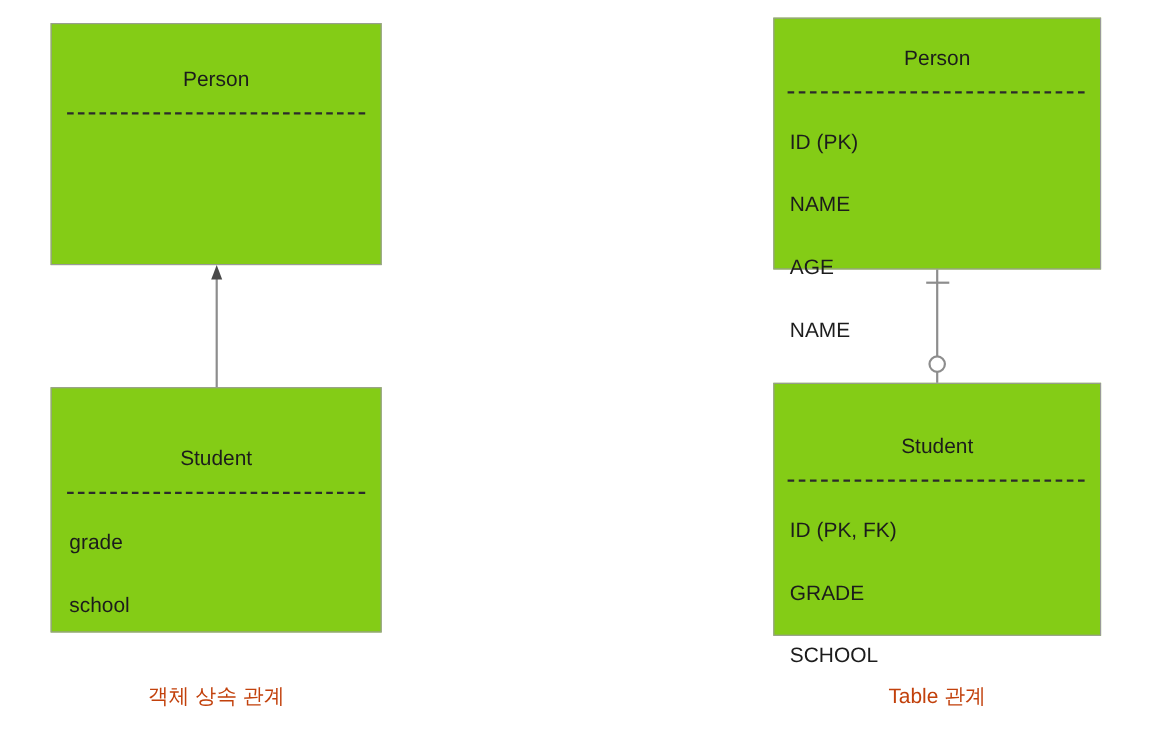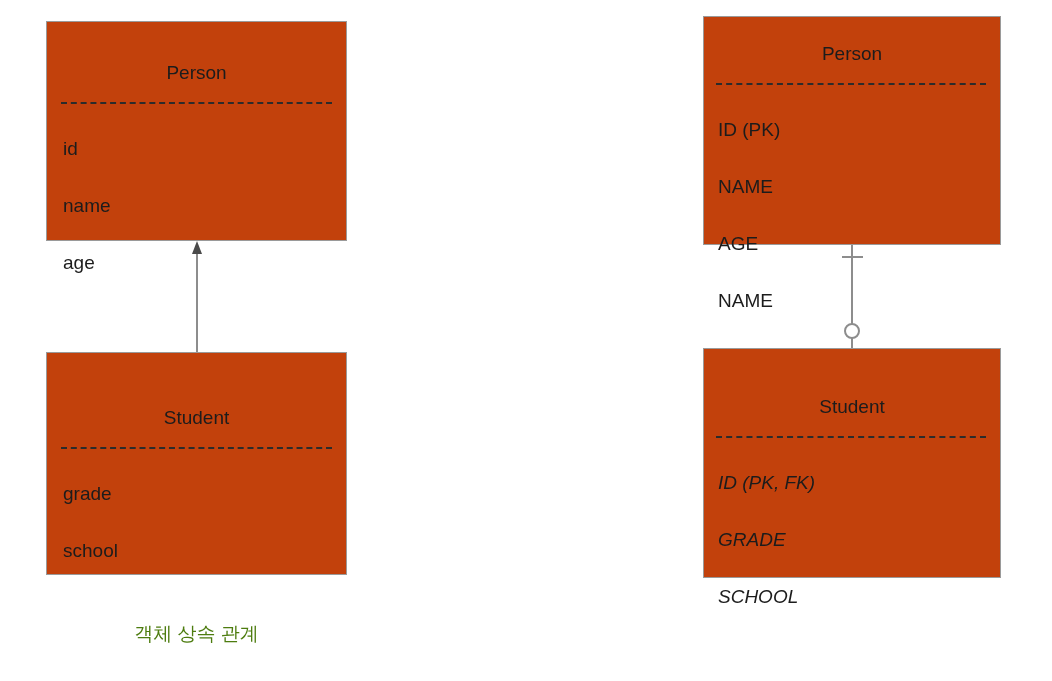--- a/index.html
+++ b/index.html
@@ -19,21 +19,21 @@
   }
 
   .canvas {
     position: absolute;
     inset: 0;
   }
 
   
   .box {
     position: absolute;
-    background: #c2410c;
+    background: #84cc16;
     border: 1px solid #9a9a9a;
     box-sizing: border-box;
   }
 
   .box-title {
     text-align: center;
     font-size: 19px;
     line-height: 22px;
     color: #1c1c1c;
     white-space: nowrap;
@@ -80,21 +80,21 @@
   }
   #box-person-table .box-title { margin-top: 26px; }
   #box-person-table .sep       { margin: 18px 14px 0 12px; }
   #box-person-table .attrs     { margin: 9px 0 0 14px; }
 
   #box-student-table {
     left: 703px; top: 348px; width: 298px;  height: 230px;
   }
   #box-student-table .box-title { margin-top: 47px; }
   #box-student-table .sep       { margin: 18px 14px 0 12px; }
-  #box-student-table .attrs     { margin: 9px 0 0 14px; font-style: italic; }
+  #box-student-table .attrs     { margin: 9px 0 0 14px; }
 
   
   .connector-svg {
     position: absolute;
     overflow: visible;
   }
   #connector-inheritance { left: 0; top: 0; width: 1052px; height: 681px; }
   #connector-relation    { left: 0; top: 0; width: 1052px; height: 681px; }
 
   .conn-line {
@@ -115,40 +115,35 @@
     stroke: #8d8d8d;
     stroke-width: 2;
     fill: #ffffff;
   }
 
   
   .caption {
     position: absolute;
     font-size: 19px;
     line-height: 24px;
-    color: #4d7c0f;
+    color: #c2410c;
     text-align: center;
     white-space: nowrap;
   }
   #caption-left  { left: 46px;  top: 622px; width: 301px; }
   #caption-right { left: 703px; top: 622px; width: 298px; }
 </style>
 </head>
 <body>
 
 <div class="canvas">
 
   <div class="box" id="box-person-class">
     <div class="box-title">Person</div>
     <div class="sep"></div>
-    <ul class="attrs">
-      <li>id</li>
-      <li>name</li>
-      <li>age</li>
-    </ul>
   </div>
 
   <div class="box" id="box-student-class">
     <div class="box-title">Student</div>
     <div class="sep"></div>
     <ul class="attrs">
       <li>grade</li>
       <li>school</li>
     </ul>
   </div>
@@ -181,14 +176,15 @@
     </ul>
 
   </div>
 
   <svg class="connector-svg" id="connector-relation">
     <line class="conn-line" x1="852" y1="245" x2="852" y2="348"></line>
     <line class="crow-mark" x1="842" y1="257" x2="863" y2="257"></line>
     <circle class="crow-zero" cx="852" cy="331" r="7"></circle>
   </svg>
 
+  <div class="caption" id="caption-right">Table 관계</div>
 
 </div>
 
 </body></html>

